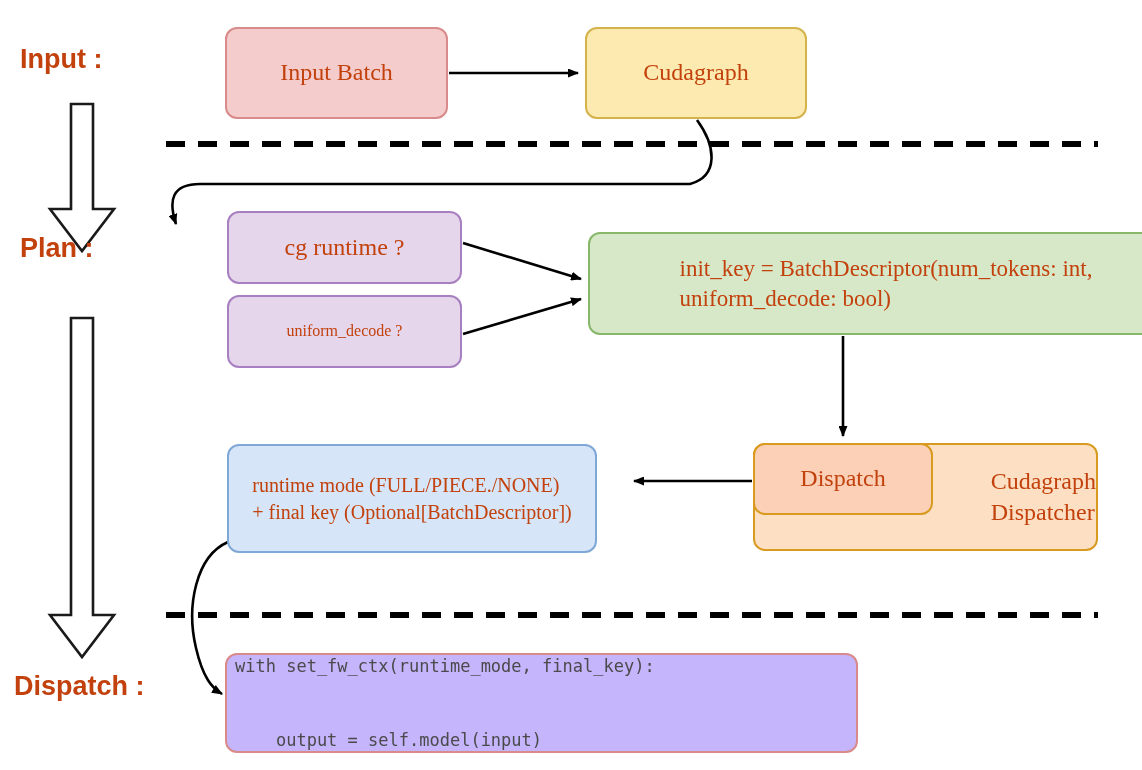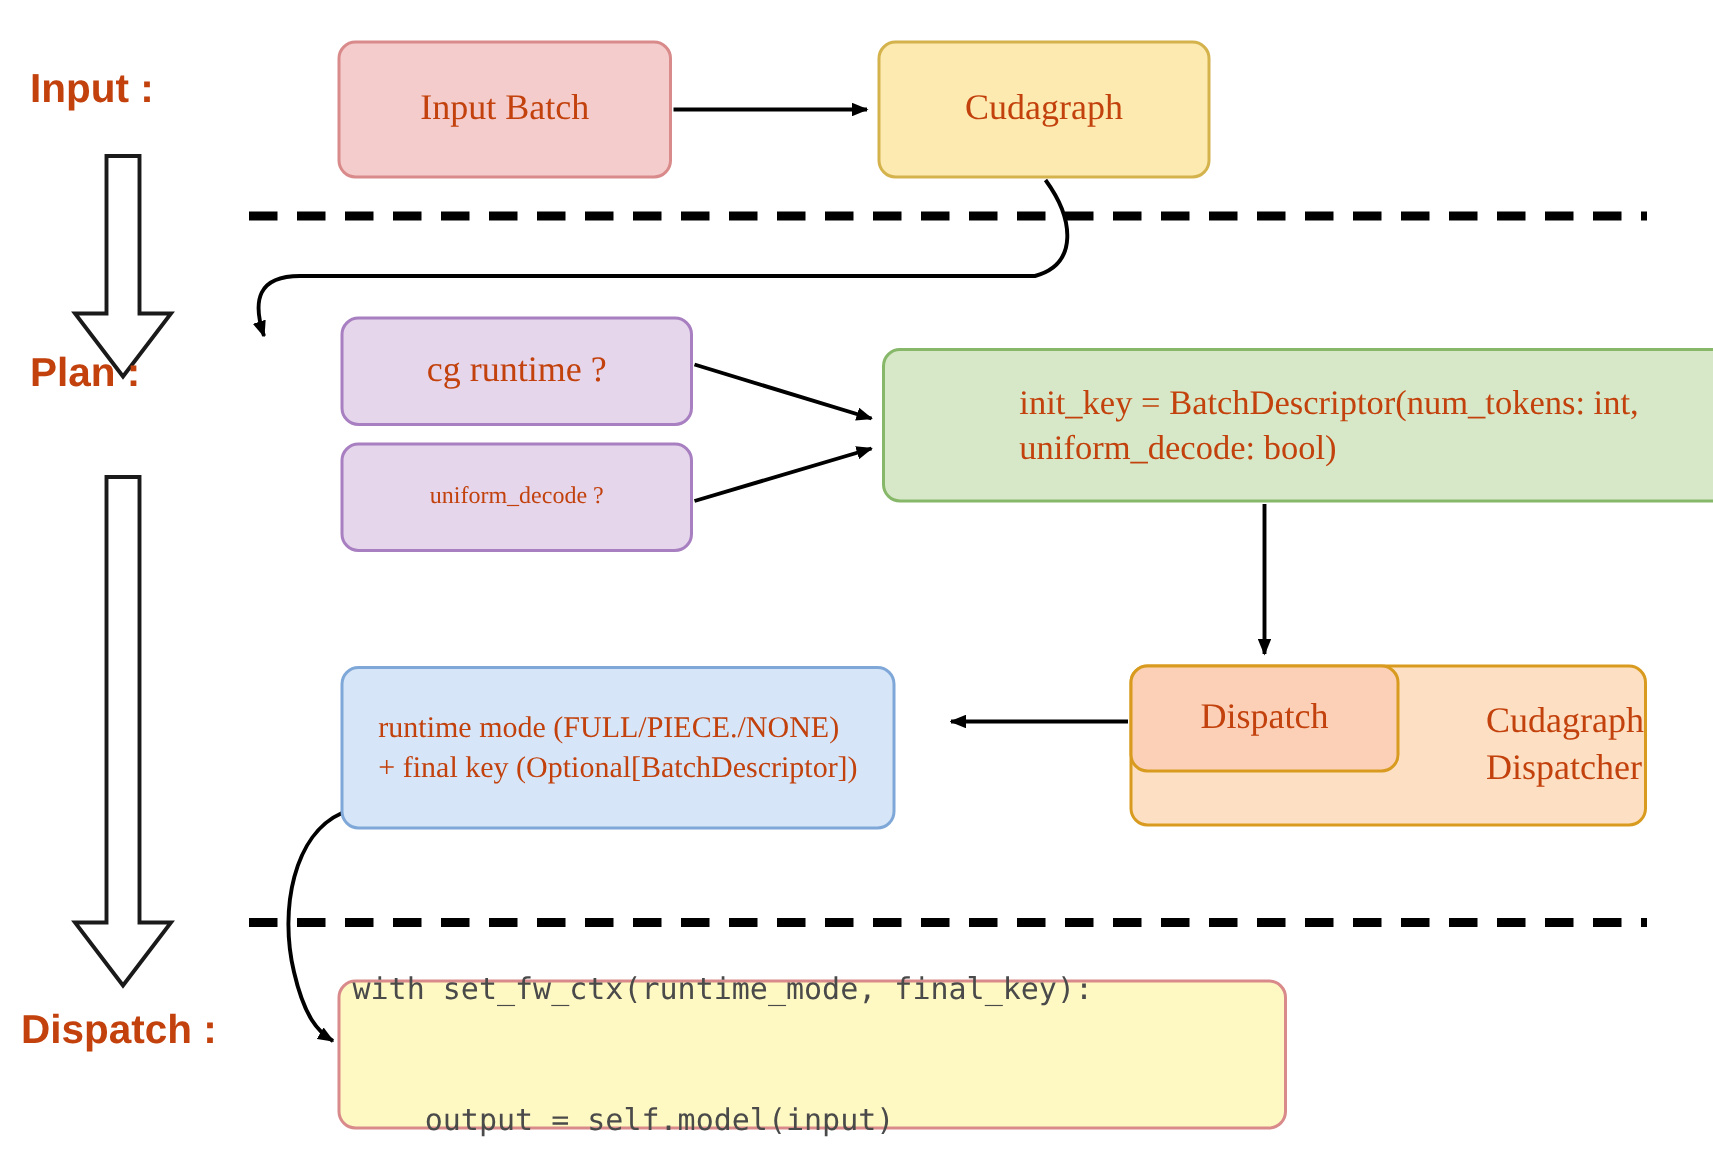--- a/index.html
+++ b/index.html
@@ -95,24 +95,24 @@
   }
   #node-runtime-mode {
     left: 227px; top: 444px; width: 370px; height: 109px;
     background: #d6e6f8;
     border-color: #7fa8d8;
     font-size: 20px;
     line-height: 1.35;
   }
   #node-code {
     left: 225px; top: 653px; width: 633px; height: 100px;
-    background: #fef9c3;
+    background: #c4b5fd;
     border-color: #d98a8a;
     font-family: "DejaVu Sans Mono", monospace;
-    font-size: 20px;
+    font-size: 17px;
     color: #4a4a4a;
     justify-content: flex-start;
     padding-left: 8px;
     white-space: pre;
     text-align: left;
     line-height: 1.45;
   }
   .nodebox .txt { display: block; }
 </style>
 </head>

